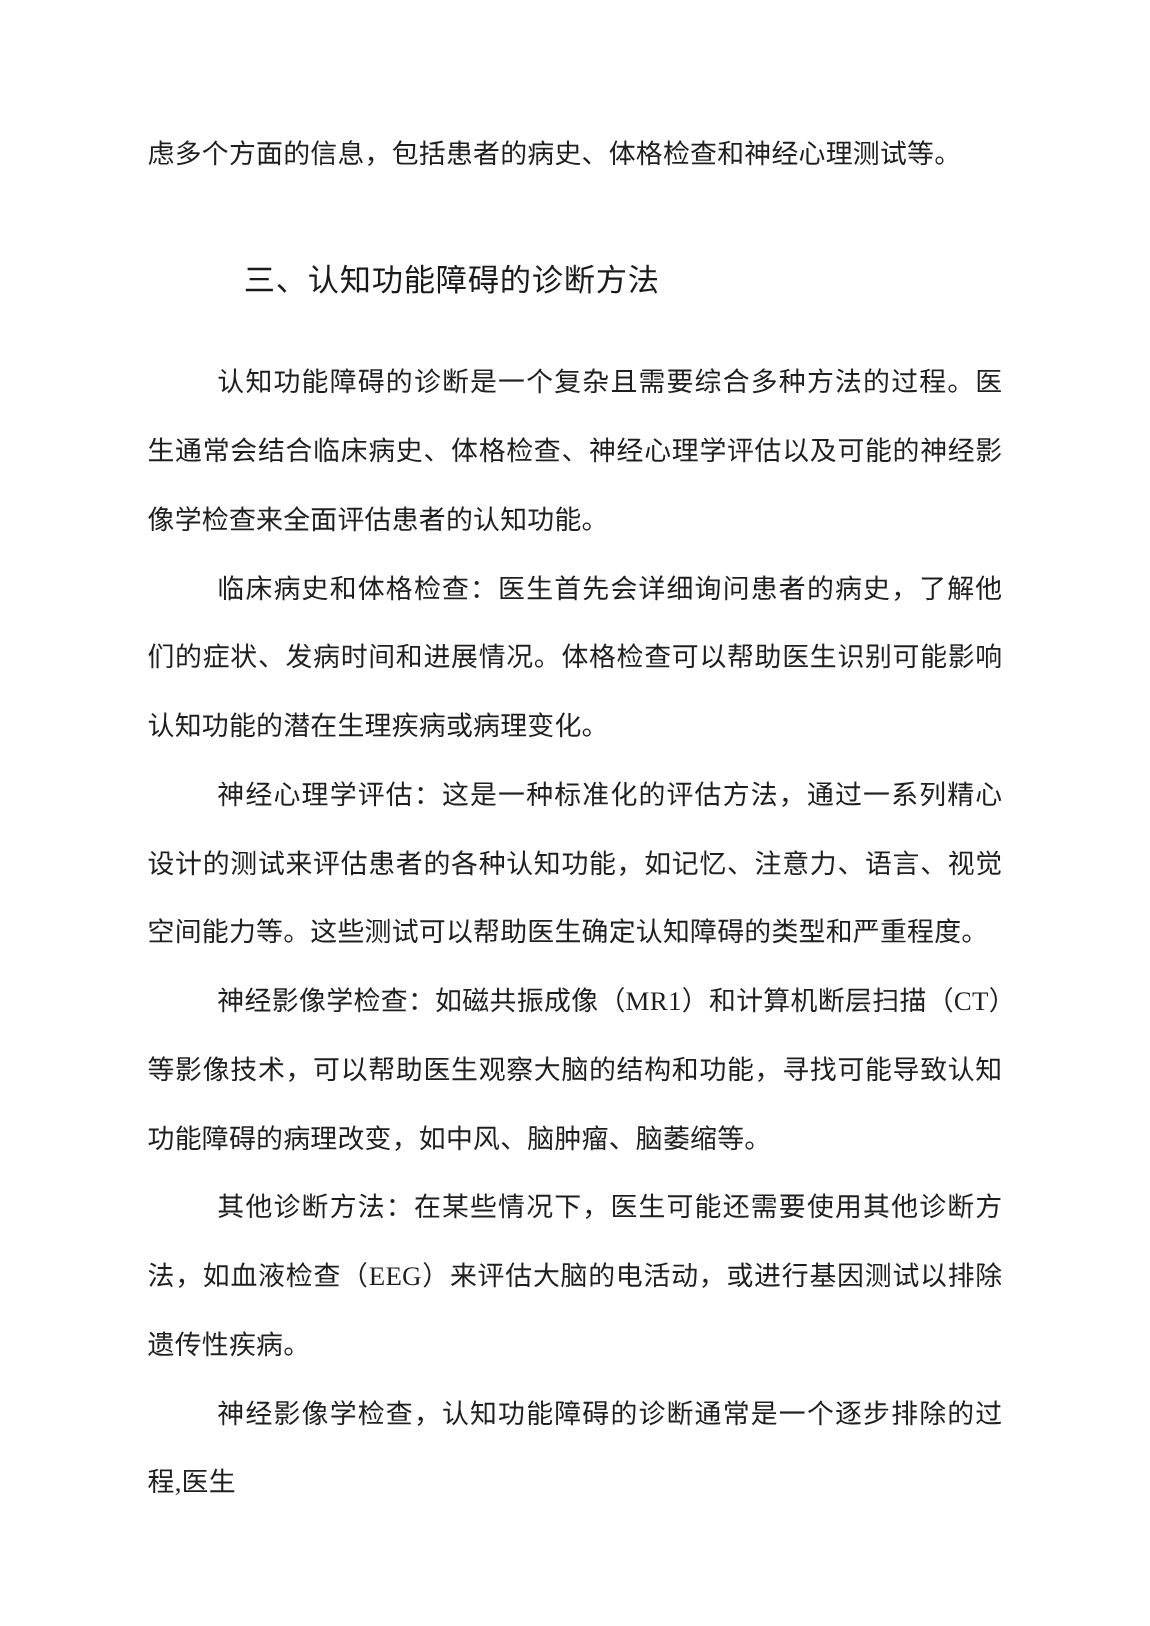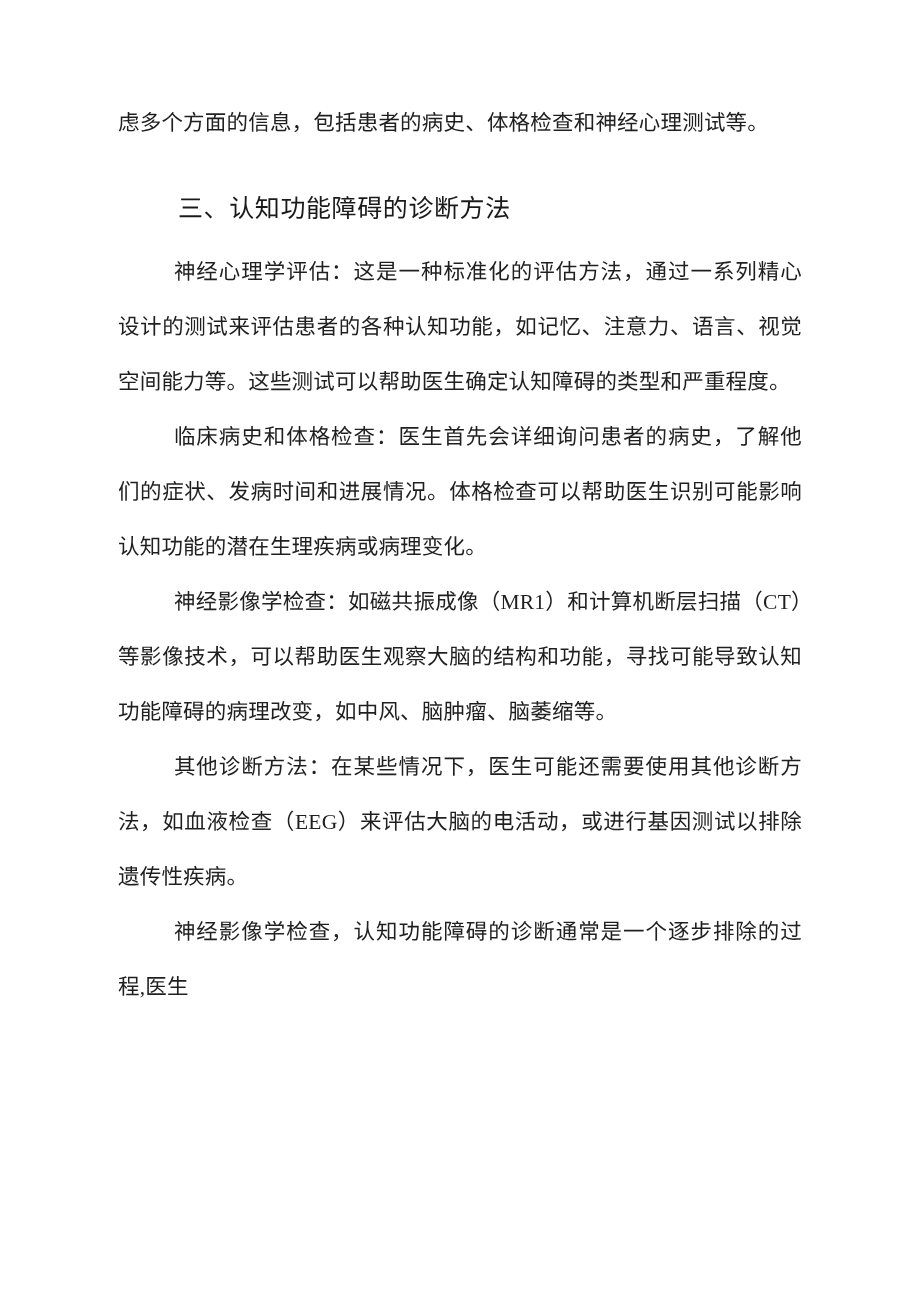--- a/index.html
+++ b/index.html
@@ -52,21 +52,21 @@
   .para + .para {
     margin-top: 0;
   }
 
   .gap-after-lead {
     height: 36px;
   }
 
   
   .section-heading {
-    margin: 0;
+    margin: 17px;
     font-family: "Liberation Serif", "DejaVu Serif", serif;
     font-size: 25px;
     font-weight: 400;
     line-height: 44px;
     text-indent: 2.4em;
     letter-spacing: 0.6px;
     color: #1a1a1a;
   }
 
   .gap-after-heading {
@@ -80,24 +80,25 @@
   <div class="doc-body">
 
     <p class="para no-indent">虑多个方面的信息，包括患者的病史、体格检查和神经心理测试等。</p>
 
     <div class="gap-after-lead"></div>
 
     <h2 class="section-heading">三、认知功能障碍的诊断方法</h2>
 
     <div class="gap-after-heading"></div>
 
+    <p class="para indent">认知功能障碍的诊断是一个复杂且需要综合多种方法的过程。医生通常会结合临床病史、体格检查、神经心理学评估以及可能的神经影像学检查来全面评估患者的认知功能。</p>
+
+    <p class="para indent">临床病史和体格检查：医生首先会详细询问患者的病史，了解他们的症状、发病时间和进展情况。体格检查可以帮助医生识别可能影响认知功能的潜在生理疾病或病理变化。</p>
 
     <p class="para indent">神经心理学评估：这是一种标准化的评估方法，通过一系列精心设计的测试来评估患者的各种认知功能，如记忆、注意力、语言、视觉空间能力等。这些测试可以帮助医生确定认知障碍的类型和严重程度。</p>
-
-    <p class="para indent">临床病史和体格检查：医生首先会详细询问患者的病史，了解他们的症状、发病时间和进展情况。体格检查可以帮助医生识别可能影响认知功能的潜在生理疾病或病理变化。</p>
 
     <p class="para indent">神经影像学检查：如磁共振成像（MR1）和计算机断层扫描（CT）等影像技术，可以帮助医生观察大脑的结构和功能，寻找可能导致认知功能障碍的病理改变，如中风、脑肿瘤、脑萎缩等。</p>
 
 
     <p class="para indent">其他诊断方法：在某些情况下，医生可能还需要使用其他诊断方法，如血液检查（EEG）来评估大脑的电活动，或进行基因测试以排除遗传性疾病。</p>
 
     <p class="para indent">神经影像学检查，认知功能障碍的诊断通常是一个逐步排除的过程,医生</p>
 
   </div>
 </div>

